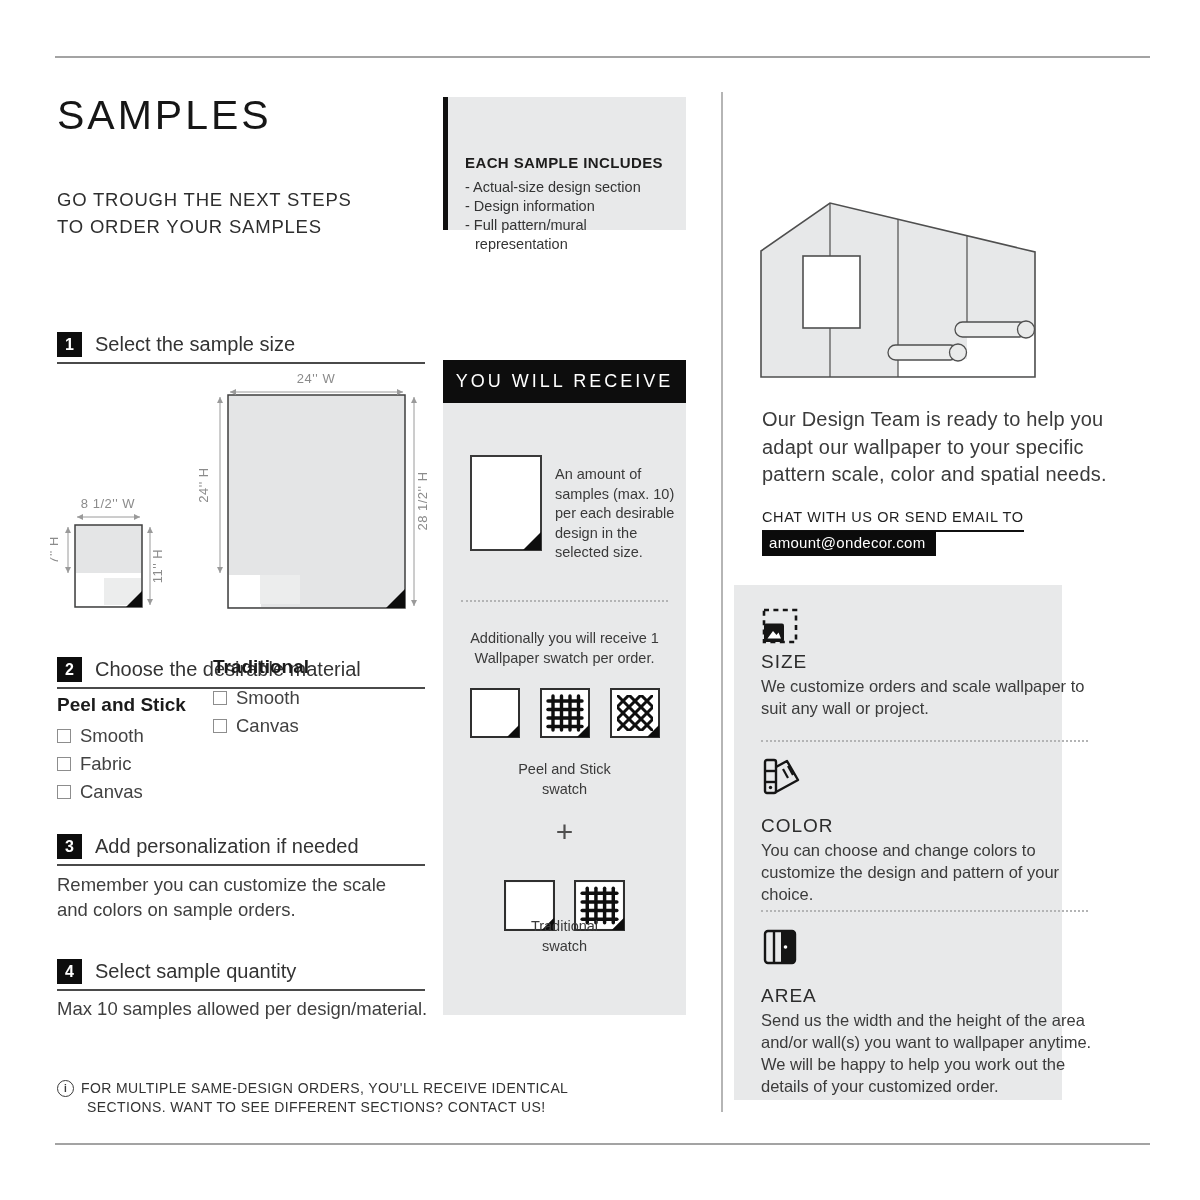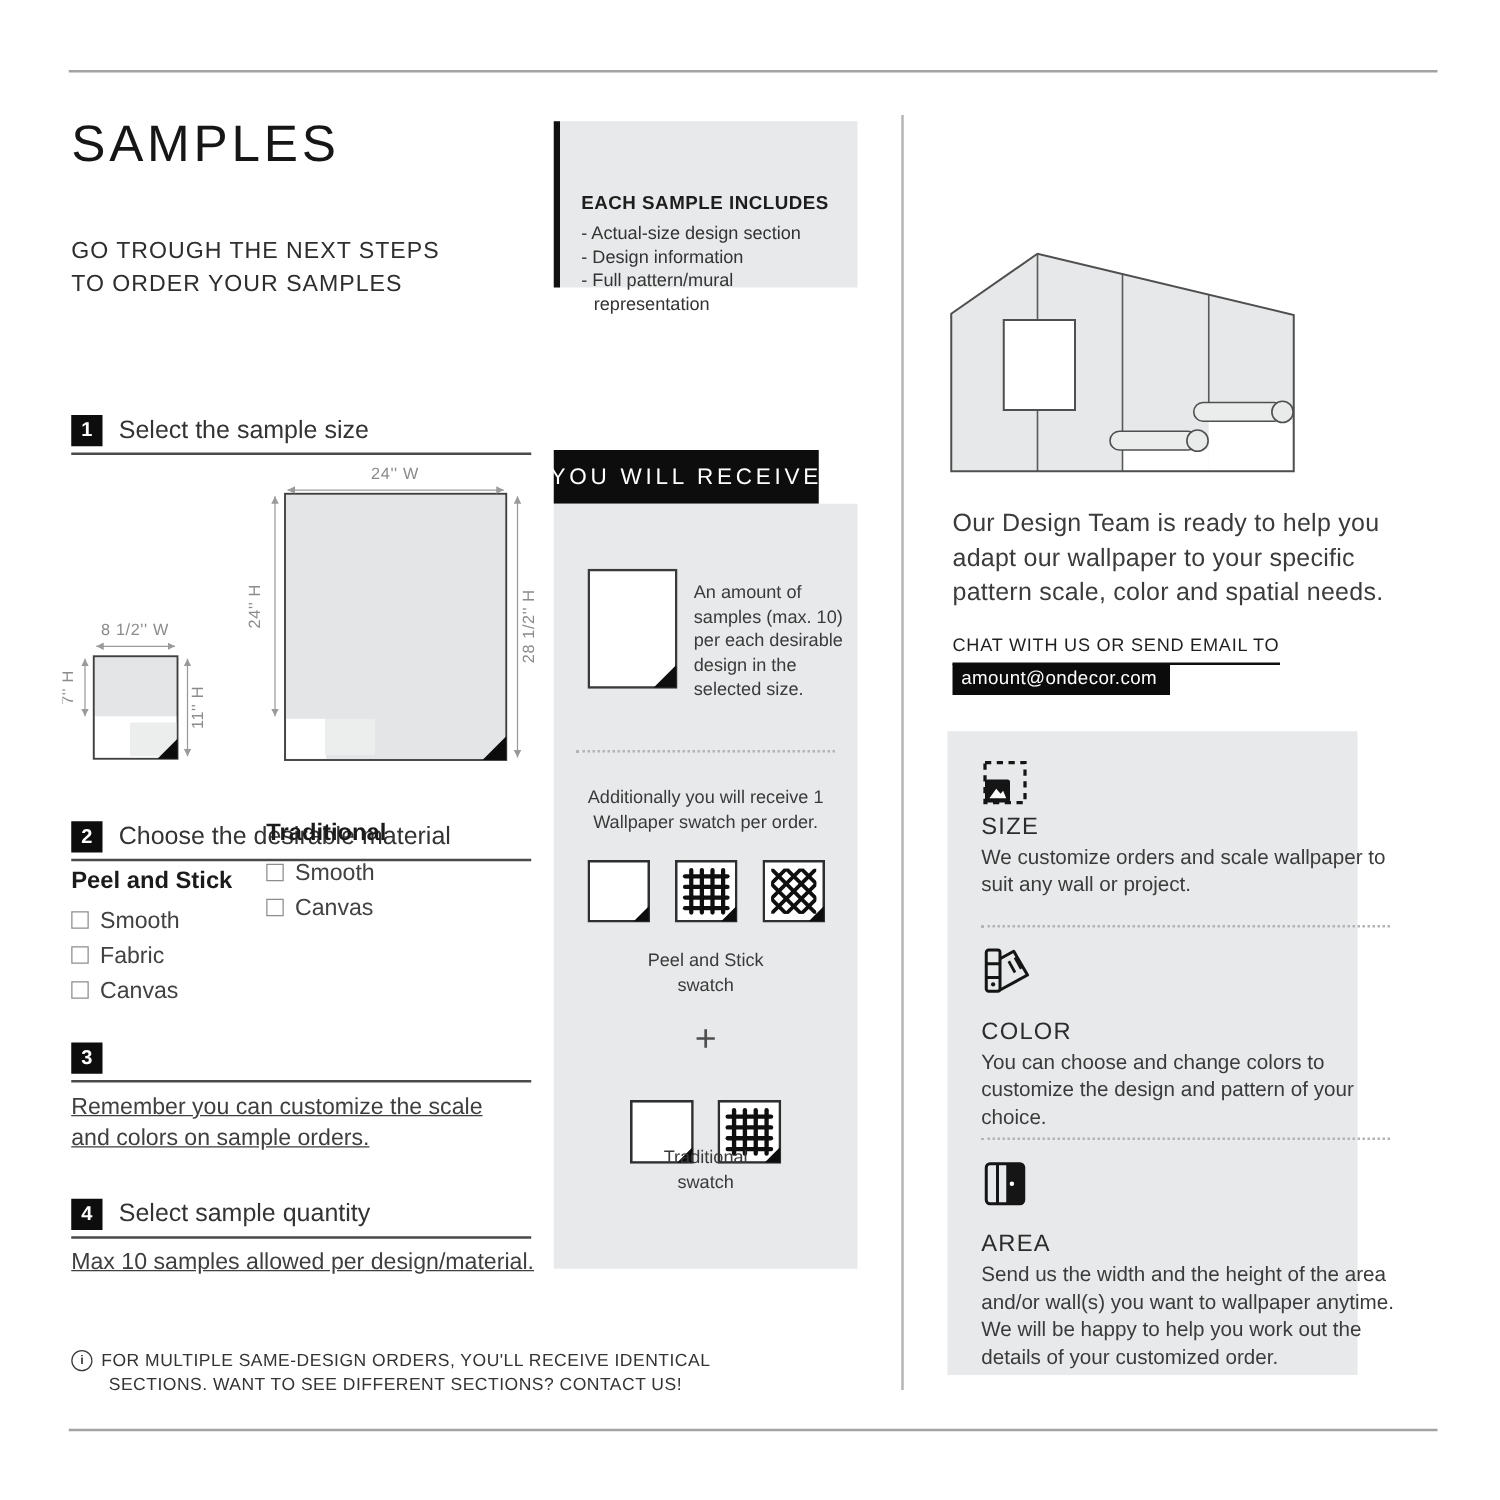--- a/index.html
+++ b/index.html
@@ -12,21 +12,21 @@
   .intro{font-size:18.5px;letter-spacing:.8px;line-height:27px;color:#2e2e2e;white-space:nowrap;}
   .inc-box{background:#e8e9ea;border-left:5px solid #101010;padding:13px 12px 13px 17px;box-sizing:border-box;}
   .inc-title{font-size:15px;font-weight:bold;color:#1d1d1d;letter-spacing:.4px;margin-bottom:7px;margin-top:44px;}
   .inc-item{font-size:14.5px;color:#333;line-height:19px;padding-left:10px;text-indent:-10px;}
   .inc-item::before{content:"- ";}
   .step-head{position:absolute;left:57px;width:368px;display:flex;align-items:center;gap:13px;
              border-bottom:2px solid #4a4a4a;padding-bottom:5px;}
   .step-num{width:25px;height:25px;background:#0d0d0d;color:#fff;font-size:16px;font-weight:bold;
             display:flex;align-items:center;justify-content:center;flex:0 0 25px;}
   .step-title{font-size:20px;color:#333;white-space:nowrap;}
-  .body-text{font-size:18.5px;line-height:25px;color:#3f3f3f;text-decoration:underline;}
+  .body-text{font-size:18.5px;line-height:25px;color:#3f3f3f;}
   .mat-title{font-size:19px;font-weight:bold;color:#1b1b1b;margin-bottom:9px;}
   .mat-item{display:flex;align-items:center;gap:9px;margin-bottom:6px;font-size:18.5px;color:#424242;}
   .cb{width:12px;height:12px;border:1.5px solid #8d8d8d;display:inline-block;flex:0 0 12px;background:#fff;}
   .receive-bar{background:#0d0d0d;color:#fff;display:flex;align-items:center;justify-content:center;
                font-size:18px;letter-spacing:3px;white-space:nowrap;}
   .panel{background:#e8e9ea;}
   .panel-text{font-size:14.5px;line-height:19.5px;color:#3a3a3a;}
   .dotted{border-top:2px dotted #b3b4b5;height:0;}
   .center-text{text-align:center;}
   .plus{font-size:30px;color:#4f4f4f;font-weight:300;}
@@ -132,38 +132,39 @@
       <span>Smooth</span>
     </div>
     <div class="mat-item">
       <span class="cb"></span>
       <span>Canvas</span>
     </div>
   </div>
 
   <div class="step-head" style="top:834px;">
     <div class="step-num">3</div>
+    <div class="step-title">Add personalization if needed</div>
   </div>
   <div class="abs body-text" style="left:57px;top:872px;width:360px;">Remember you can customize the scale and colors on sample orders.</div>
 
   <div class="step-head" style="top:959px;">
     <div class="step-num">4</div>
     <div class="step-title">Select sample quantity</div>
   </div>
   <div class="abs body-text" style="left:57px;top:996px;width:400px;">Max 10 samples allowed per design/material.</div>
 
   <div class="abs" style="left:57px;top:1079px;display:flex;gap:7px;align-items:flex-start;">
     <span class="info-i" style="margin-top:1px;">i</span>
     <div class="foot">
       <div>FOR MULTIPLE SAME-DESIGN ORDERS, YOU'LL RECEIVE IDENTICAL</div>
       <div style="padding-left:6px;">SECTIONS. WANT TO SEE DIFFERENT SECTIONS? CONTACT US!</div>
     </div>
   </div>
 
-  <div class="abs receive-bar" style="left:443px;top:360px;width:212px;height:43px;">YOU WILL RECEIVE</div>
+  <div class="abs receive-bar" style="left:443px;top:360px;width:243px;height:43px;">YOU WILL RECEIVE</div>
 
   <div class="abs panel" style="left:443px;top:403px;width:243px;height:612px;">
 
     <svg class="abs" style="left:27px;top:52px;" width="72" height="96" viewBox="0 0 72 96">
       <rect x="1" y="1" width="70" height="94" fill="#ffffff" stroke="#3a3a3a" stroke-width="2"></rect>
       <polygon points="71,95 71,77 53,95" fill="#0e0e0e"></polygon>
     </svg>
 
     <div class="abs panel-text" style="left:112px;top:62px;width:128px;">An amount of samples (max. 10) per each desirable design in the selected size.</div>
 
@@ -263,21 +264,21 @@
 
   <div class="abs c-intro" style="left:762px;top:406px;width:365px;">Our Design Team is ready to help you adapt our wallpaper to your specific pattern scale, color and spatial needs.</div>
 
   <div class="abs" style="left:762px;top:508px;">
     <span class="chat-label">CHAT WITH US OR SEND EMAIL TO</span>
   </div>
   <div class="abs" style="left:762px;top:531px;">
     <span class="email-badge">amount@ondecor.com</span>
   </div>
 
-  <div class="abs panel" style="left:758px;top:585px;width:328px;height:515px;">
+  <div class="abs panel" style="left:734px;top:585px;width:328px;height:515px;">
 
     <svg class="abs" style="left:27px;top:22px;" width="38" height="38" viewBox="0 0 38 38">
       <rect x="3" y="3" width="32" height="32" fill="none" stroke="#151515" stroke-width="2.6" stroke-dasharray="5 4.4"></rect>
       <rect x="3" y="16.5" width="20" height="18.5" rx="2" fill="#151515"></rect>
       <polygon points="6.5,31.5 12,24 15.5,28 17.5,25.5 20,31.5" fill="#ffffff"></polygon>
     </svg>
     <div class="abs feat-name" style="left:27px;top:66px;">SIZE</div>
     <div class="abs feat-desc" style="left:27px;top:90px;width:330px;">We customize orders and scale wallpaper to suit any wall or project.</div>
     <div class="abs dotted" style="left:27px;top:155px;width:327px;"></div>
 

